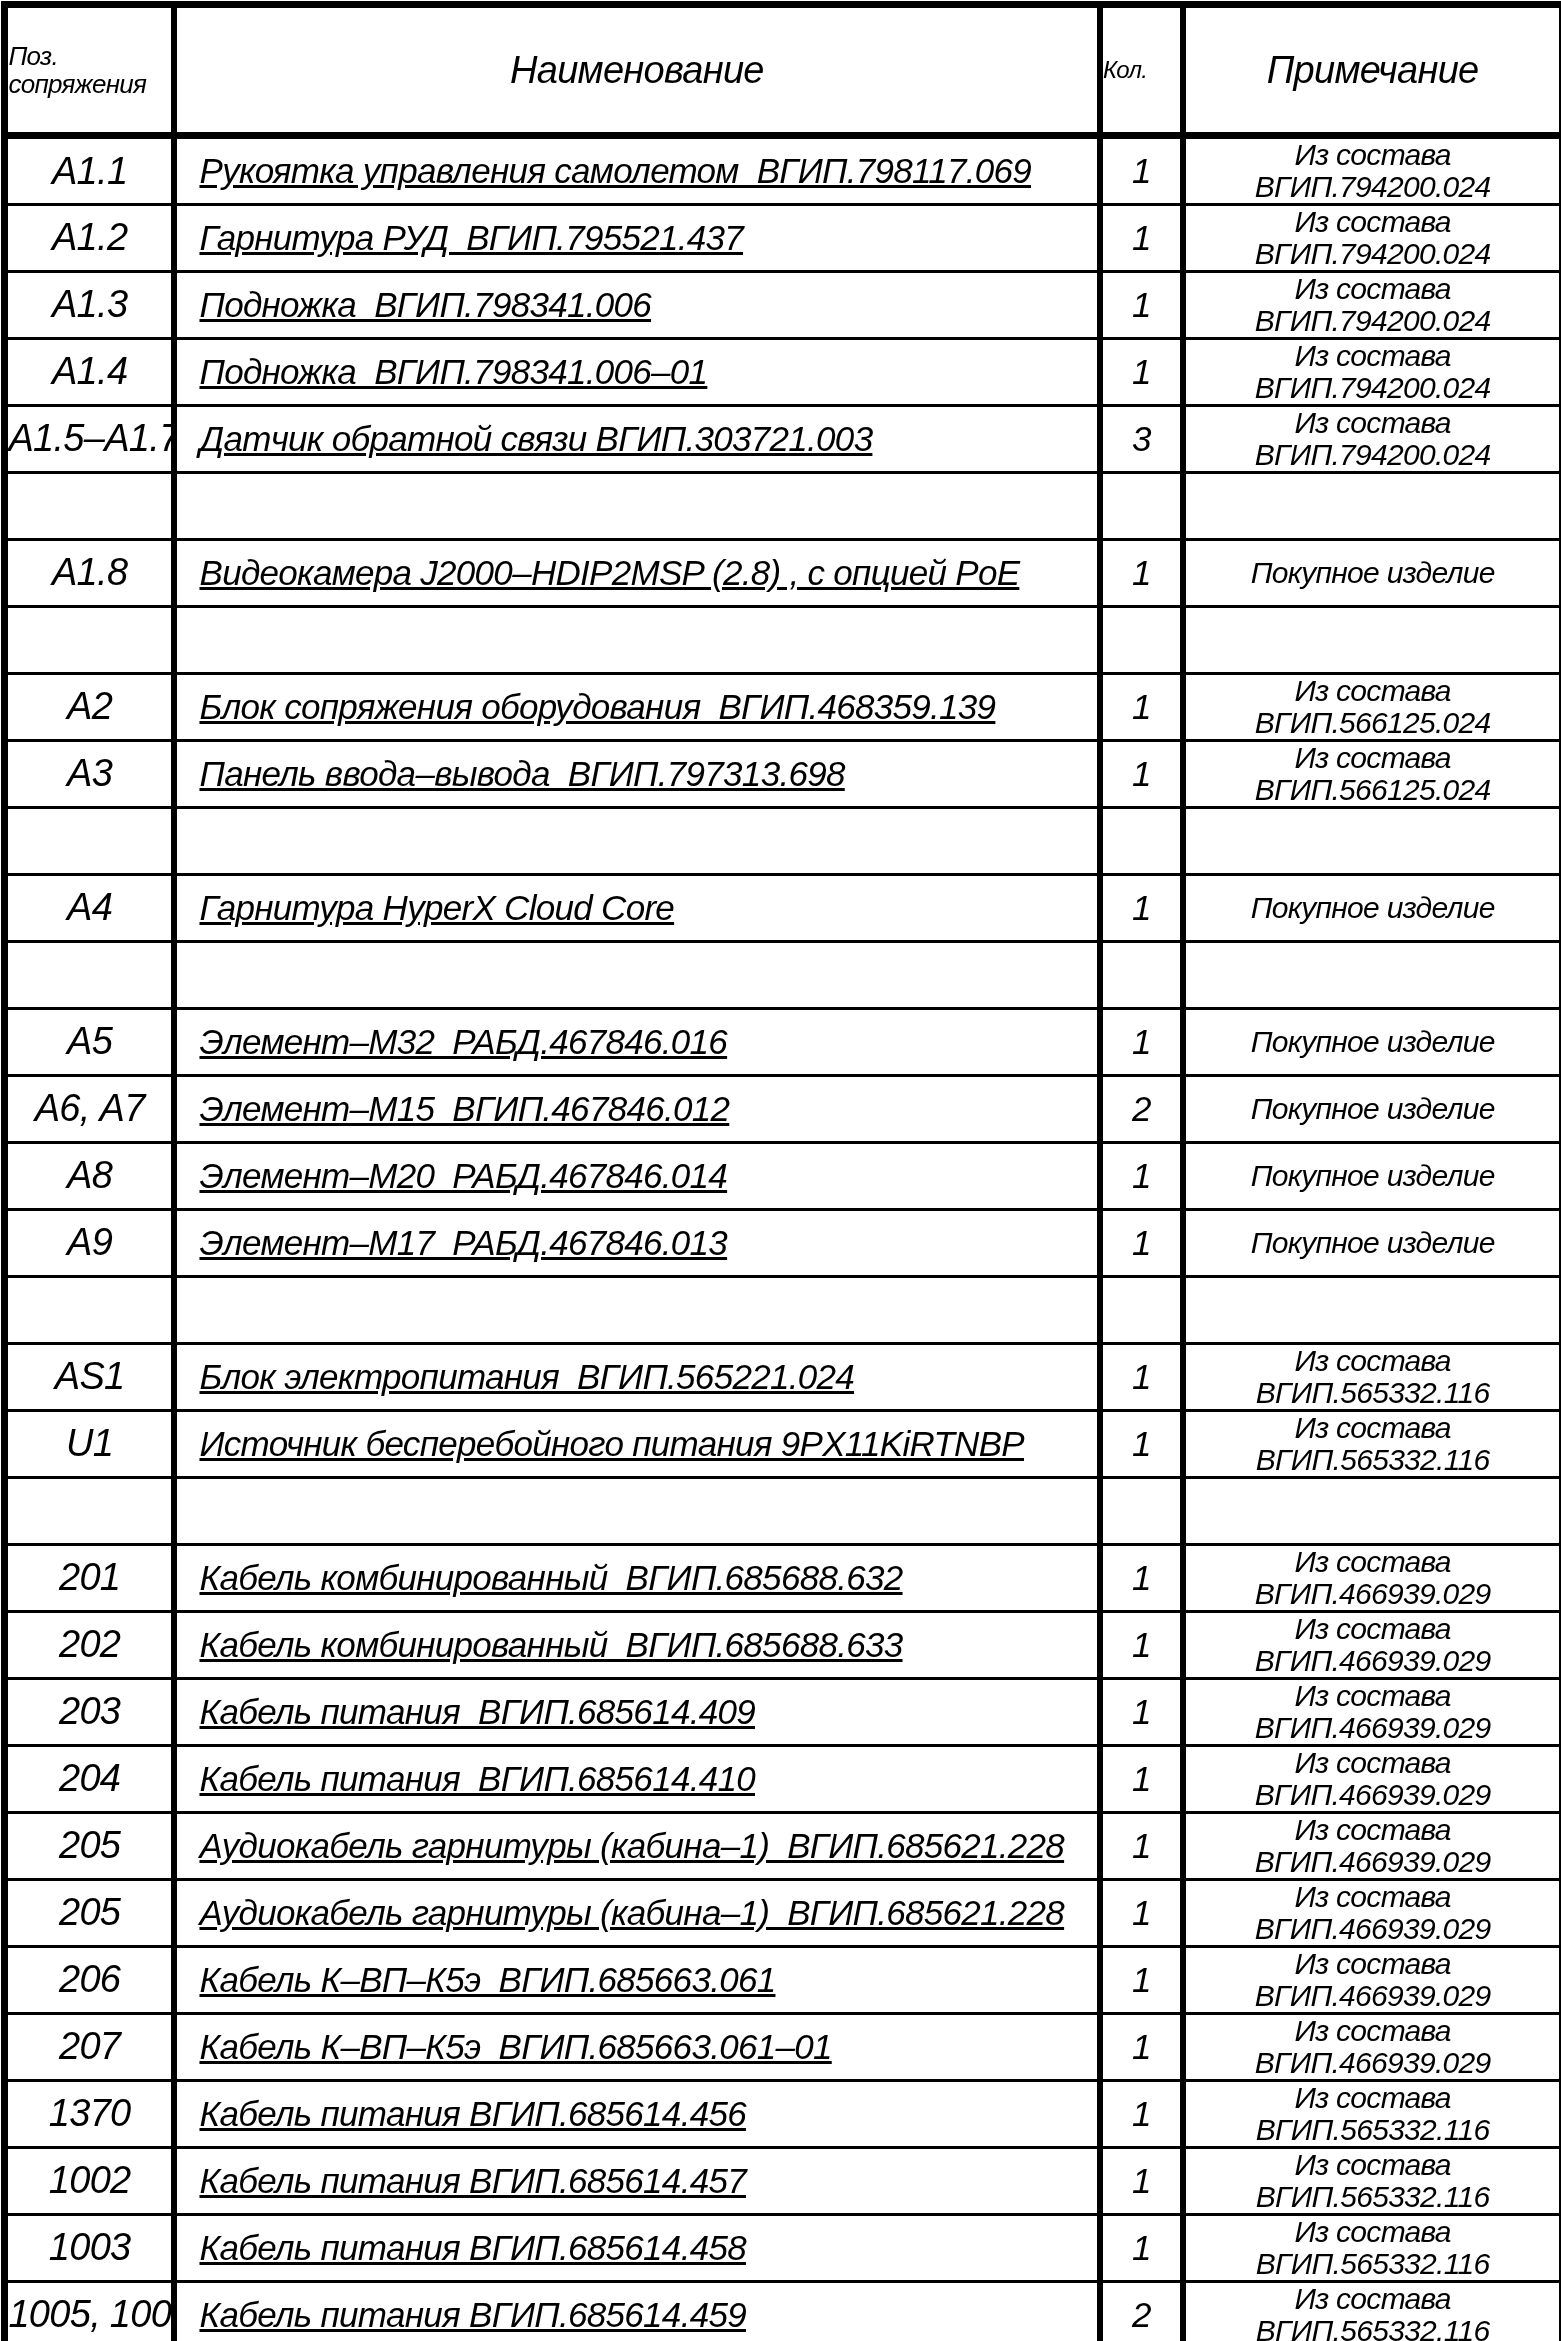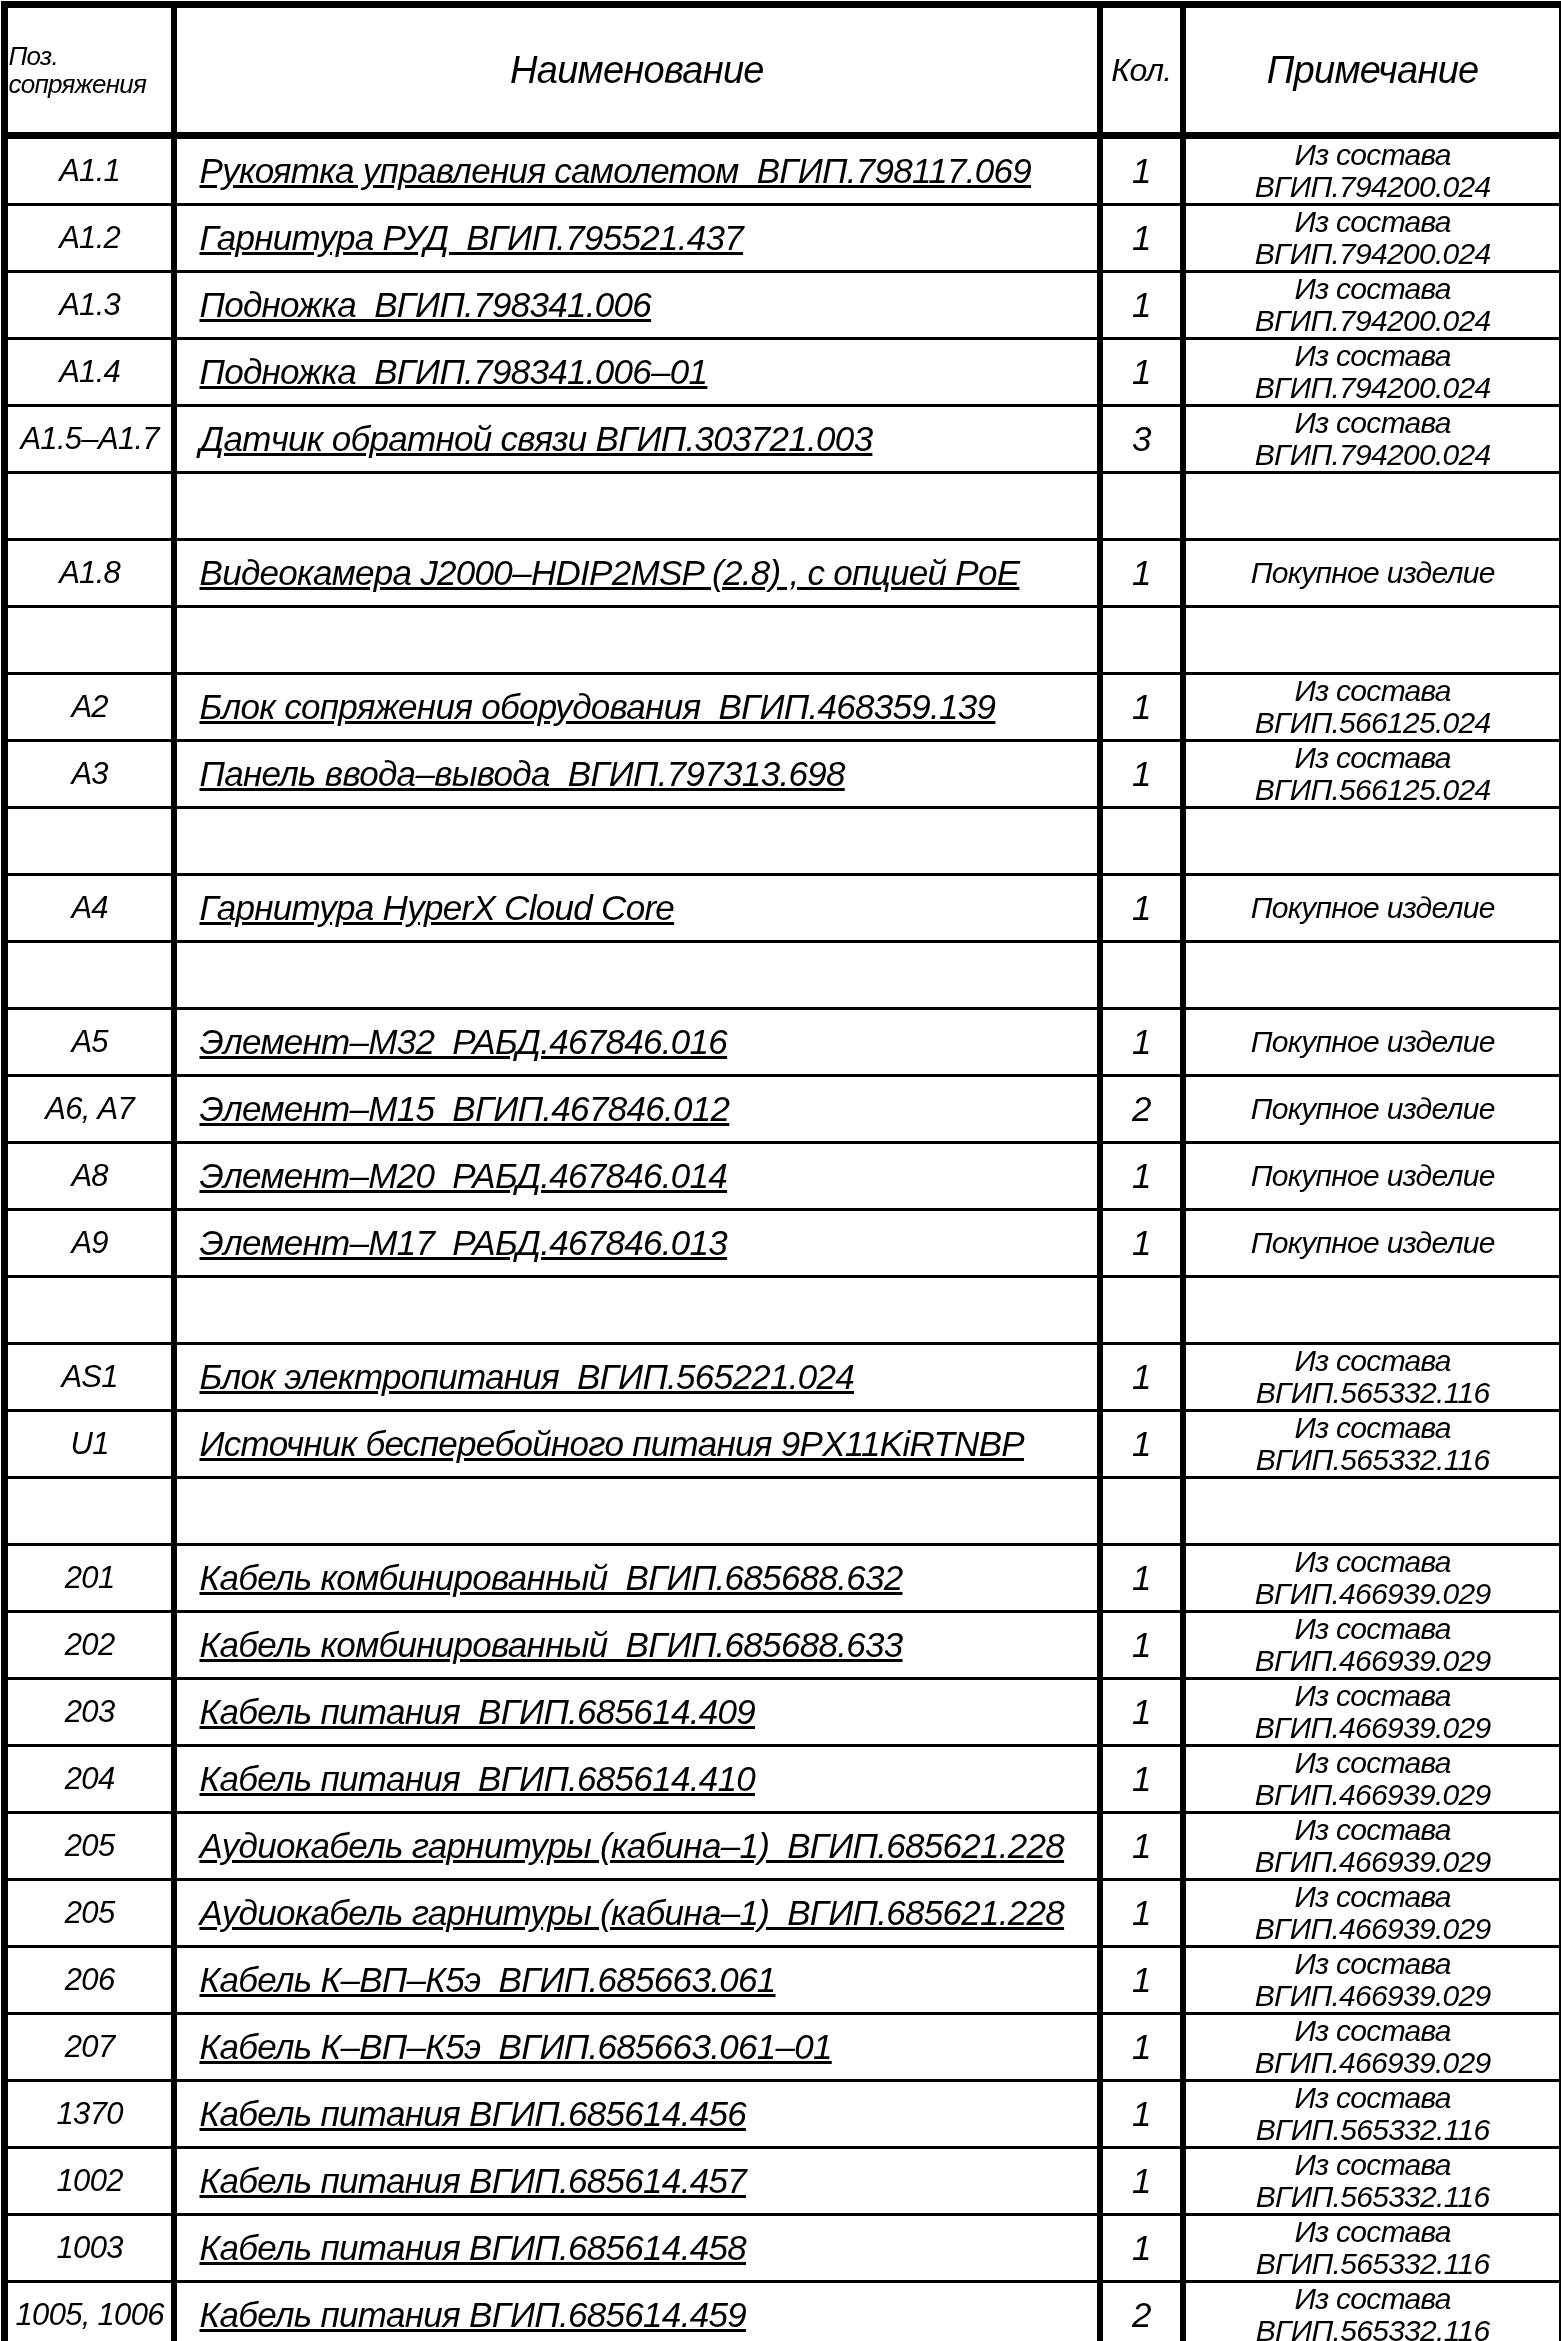--- a/index.html
+++ b/index.html
@@ -33,29 +33,29 @@
     overflow: hidden;
     padding: 0;
   }
   thead th {
     border-bottom-width: 7.8px;
     height: 124px;
     font-weight: normal;
   }
   tbody tr { height: 67px; }
 
-  .c-pos  { text-align: center; font-size: 31px; white-space: nowrap; }
+  .c-pos  { text-align: center; font-size: 38px; white-space: nowrap; }
   .c-name { text-align: left; padding-left: 22.6px; font-size: 35px; white-space: pre; text-decoration: underline; }
   .c-qty  { text-align: center; font-size: 35px; }
   .c-note { text-align: center; font-size: 30px; line-height: 1.06; }
   .note-line { min-height: 0; }
 
   .h-pos  { font-size: 26px; line-height: 1.08; text-align: left; }
   .h-name { font-size: 38px; text-align: center; }
-  .h-qty  { font-size: 32px; text-align: center; }
+  .h-qty  { font-size: 24px; text-align: left; }
   .h-note { font-size: 38px; text-align: center; }
 </style>
 </head>
 <body>
 
 <table class="spec">
   <colgroup>
     <col style="width:169px">
     <col style="width:926px">
     <col style="width:83px">

